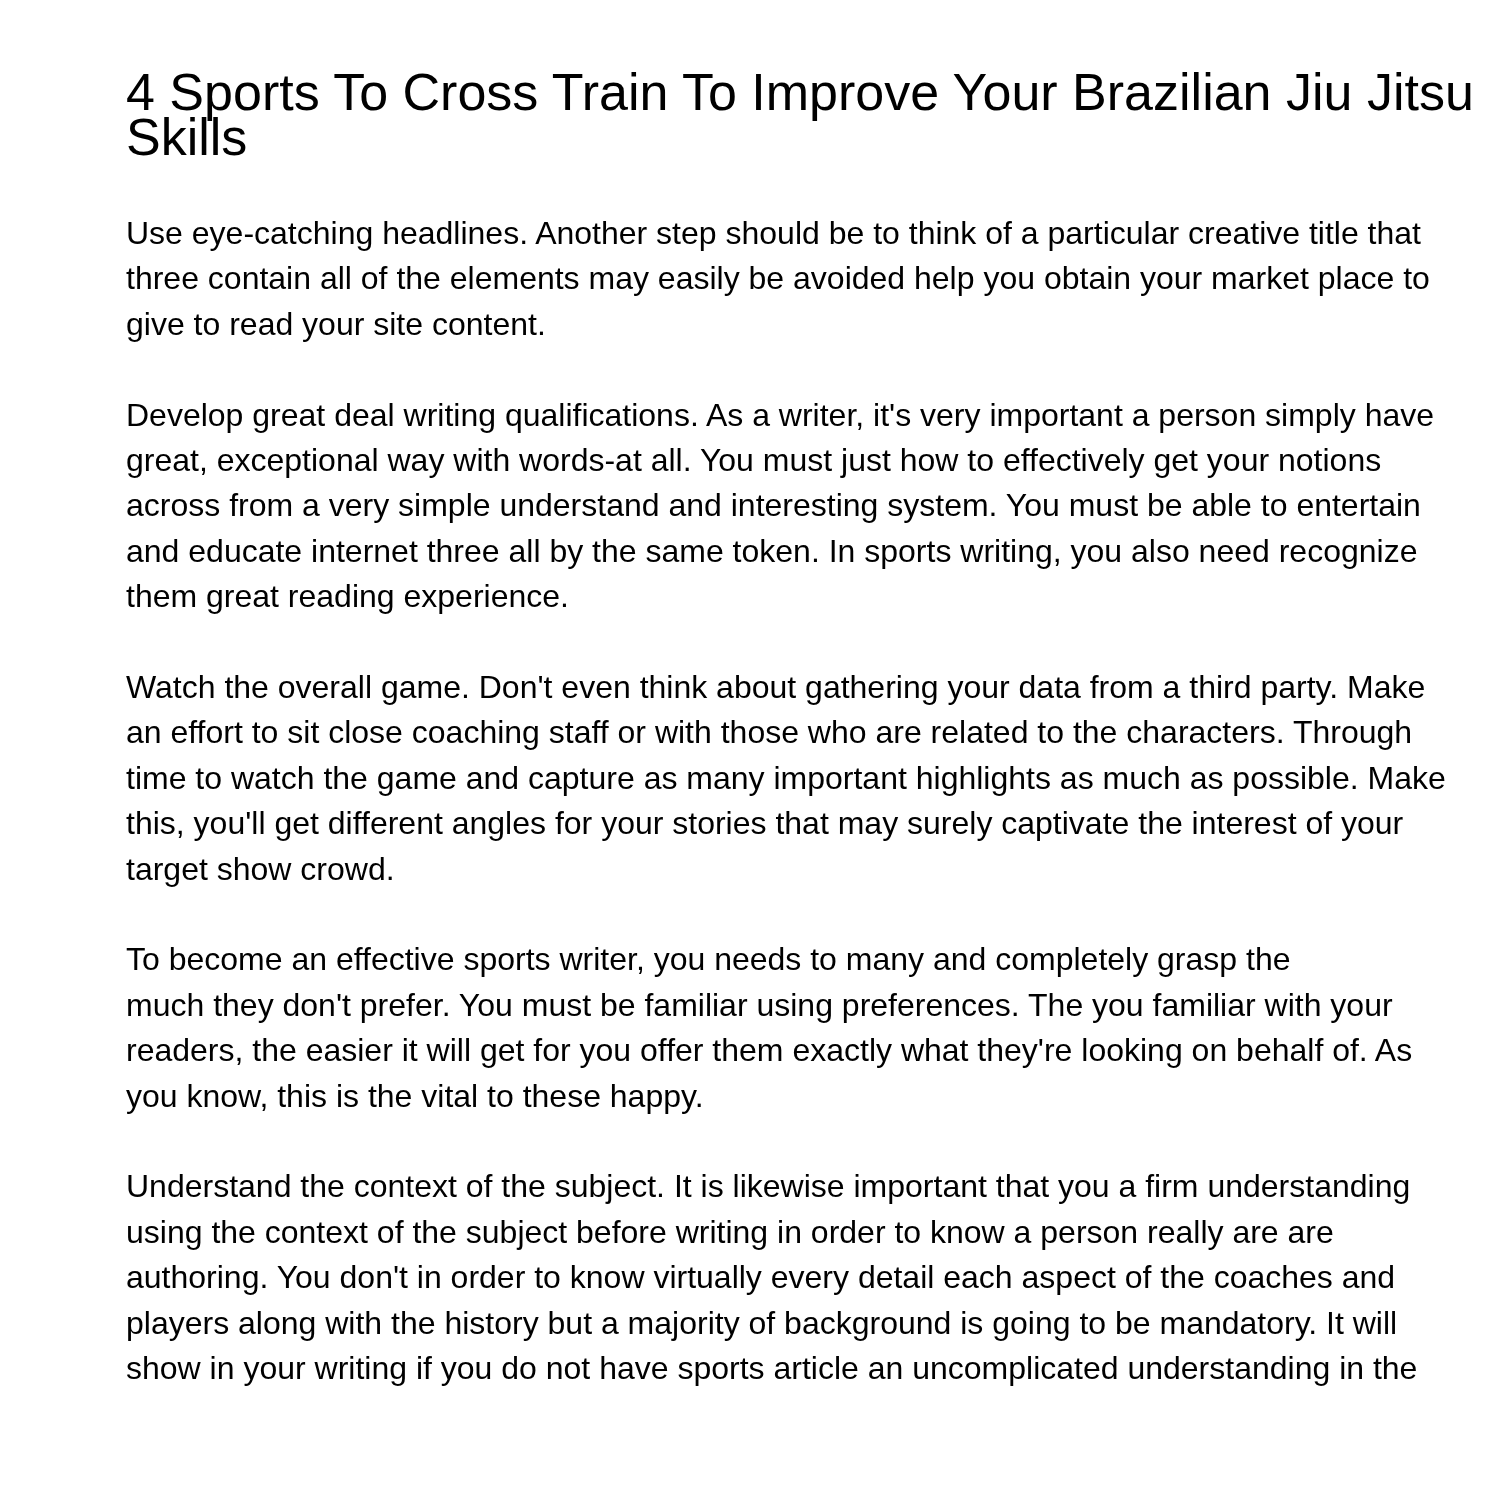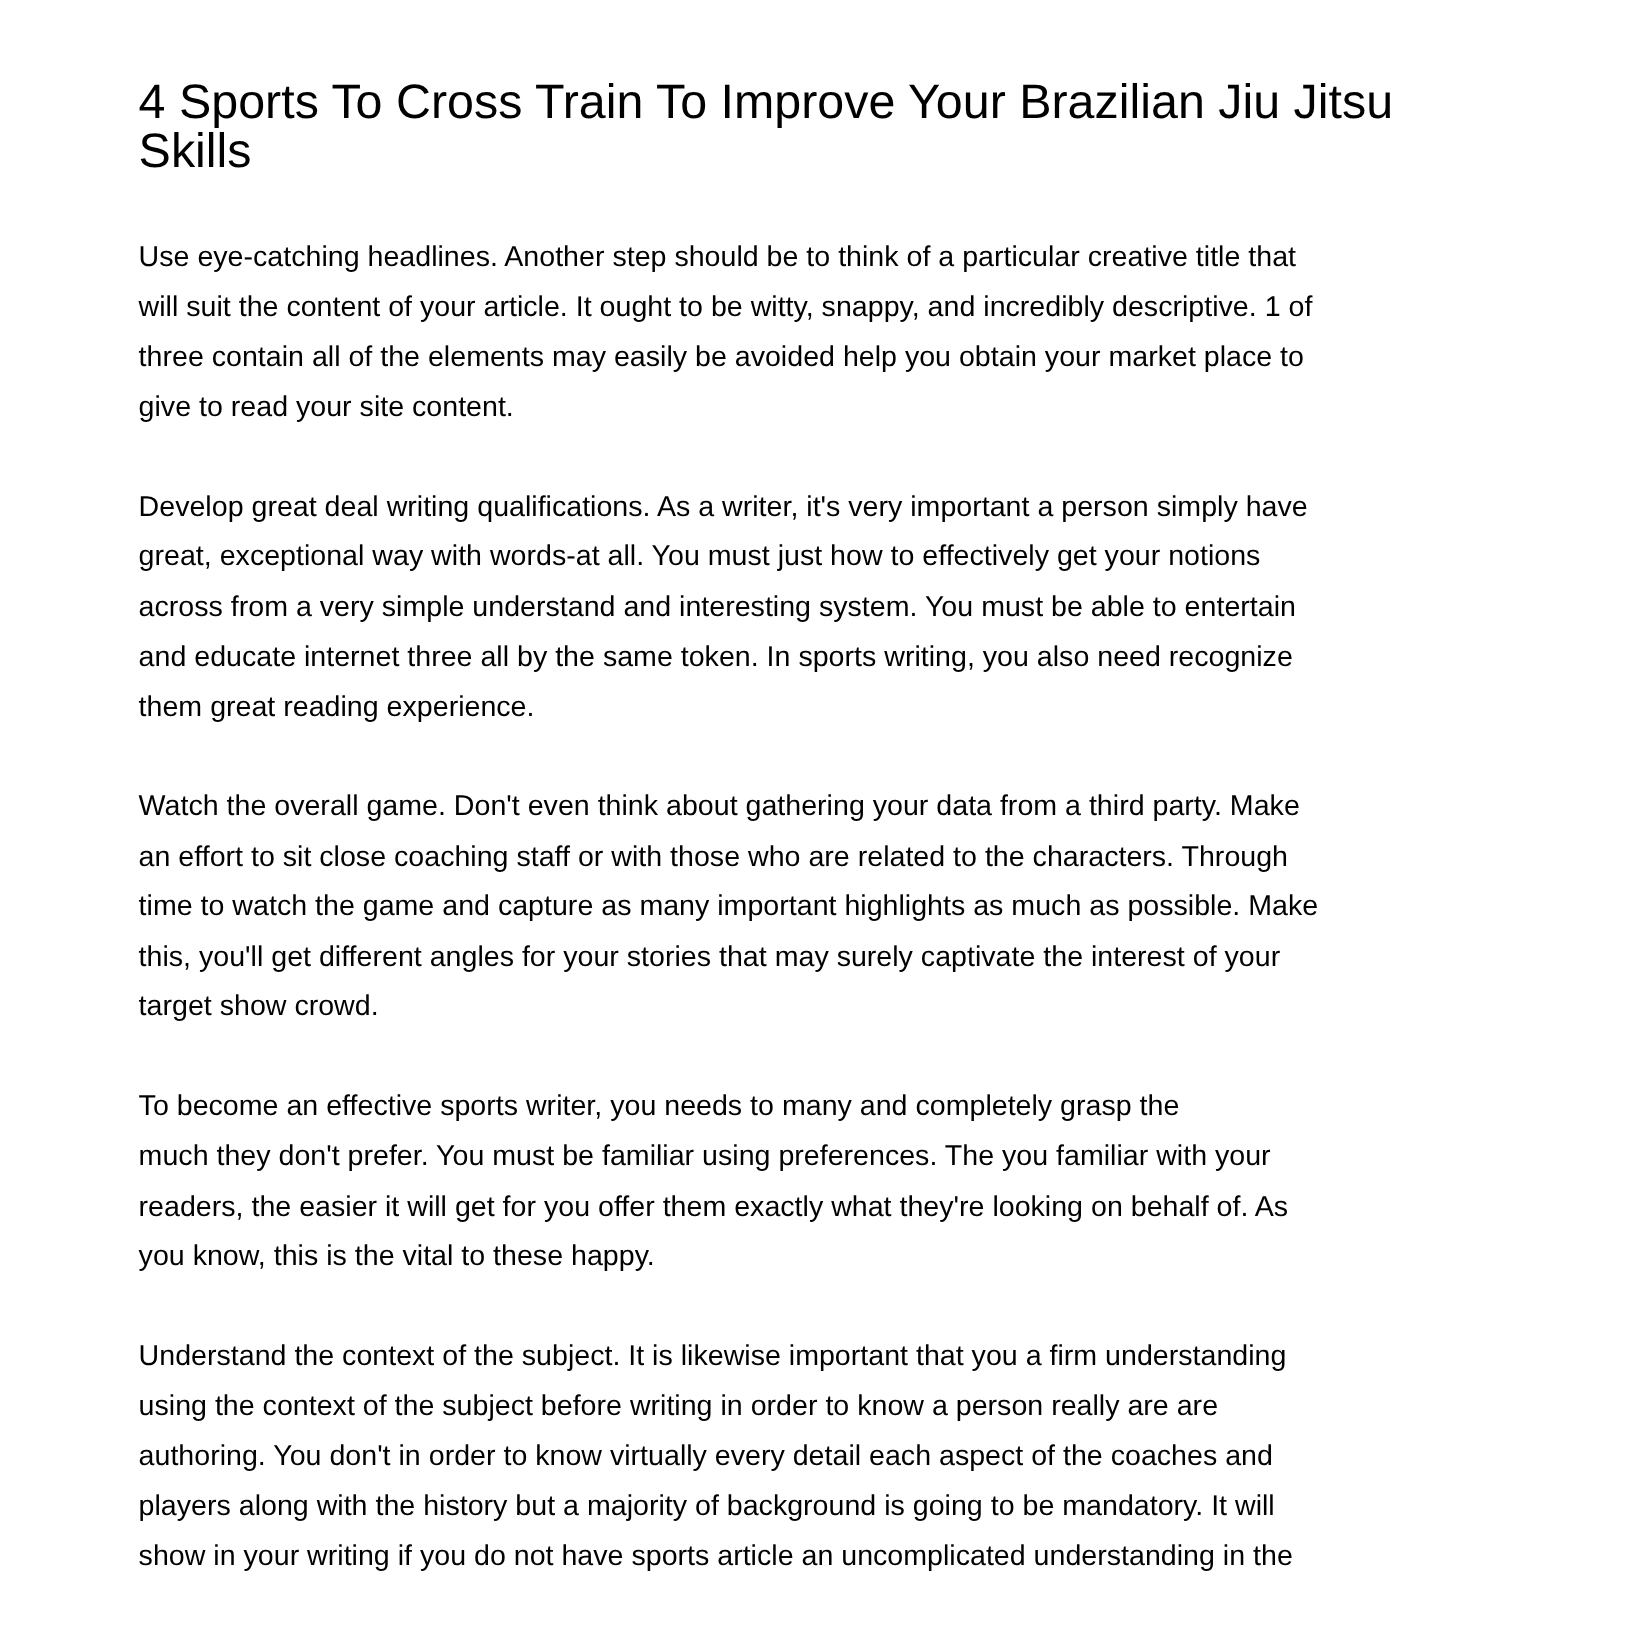--- a/index.html
+++ b/index.html
@@ -20,54 +20,53 @@
       left: 126px;
       top: 0;
       width: 1260px;
     }
     .title {
       position: absolute;
       left: 0;
       top: 70px;
       width: 1260px;
       margin: 0;
-      font-size: 44px;
+      font-size: 52px;
       font-weight: normal;
       line-height: 45px;
       letter-spacing: 0px;
     }
     .body {
       position: absolute;
       left: 0;
       top: 211px;
       width: 1260px;
     }
     .para {
       margin: 0 0 45.4px 0;
-      font-size: 26px;
+      font-size: 32px;
       line-height: 45.4px;
     }
     .line {
       display: block;
       white-space: nowrap;
     }
   </style>
 </head>
 <body>
 
 <div class="page">
   <h1 class="title">
     <span class="line">4 Sports To Cross Train To Improve Your Brazilian Jiu Jitsu</span>
     <span class="line">Skills</span>
   </h1>
 
   <div class="body">
     <p class="para">
       <span class="line">Use eye-catching headlines. Another step should be to think of a particular creative title that</span>
-      <span class="line">will suit the content of your article. It ought to be witty, snappy, and incredibly descriptive. 1 of</span>
       <span class="line">three contain all of the elements may easily be avoided help you obtain your market place to</span>
       <span class="line">give to read your site content.</span>
     </p>
     <p class="para">
       <span class="line">Develop great deal writing qualifications. As a writer, it's very important a person simply have</span>
       <span class="line">great, exceptional way with words-at all. You must just how to effectively get your notions</span>
       <span class="line">across from a very simple understand and interesting system. You must be able to entertain</span>
       <span class="line">and educate internet three all by the same token. In sports writing, you also need recognize</span>
       <span class="line">them great reading experience.</span>
     </p>

